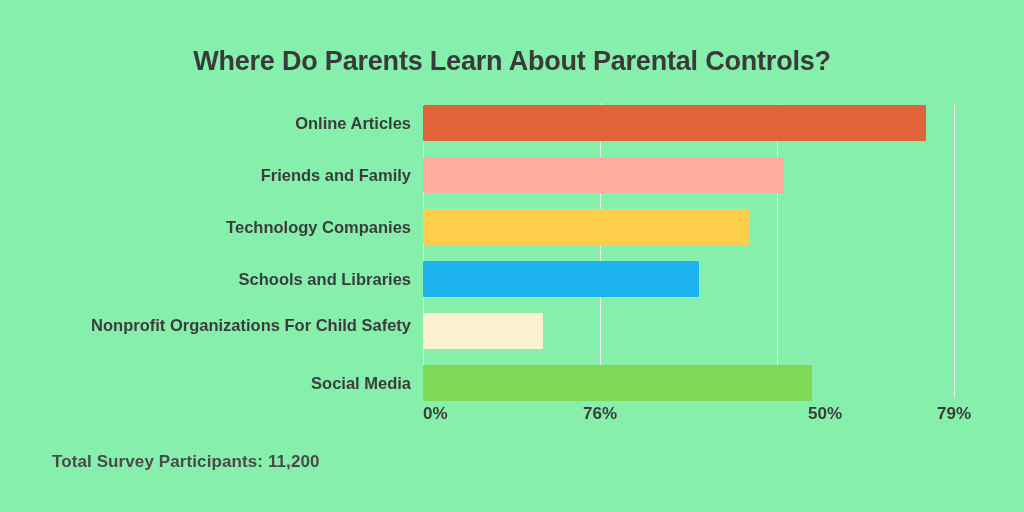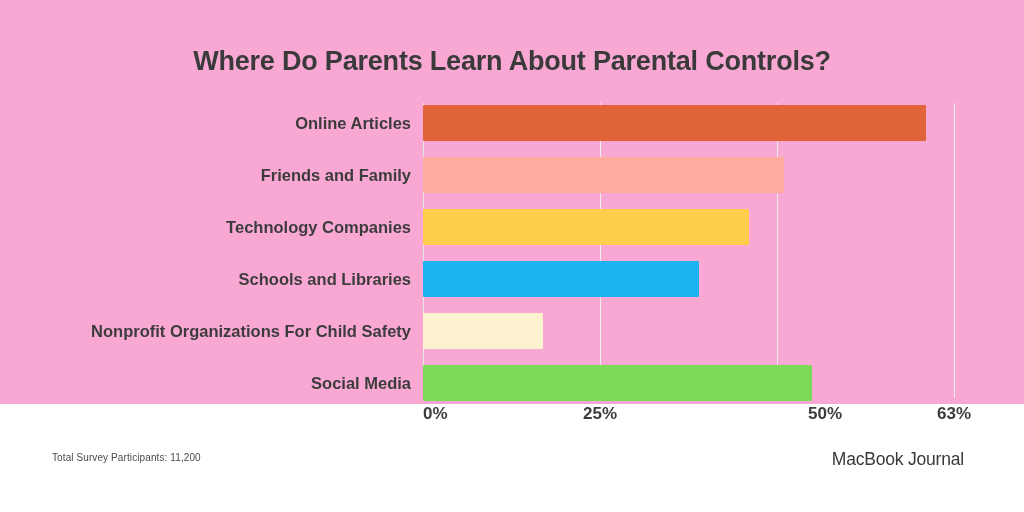--- a/index.html
+++ b/index.html
@@ -12,22 +12,22 @@
     height: 512px;
     overflow: hidden;
     font-family: "Liberation Sans", sans-serif;
     color: #3b3b3b;
     -webkit-font-smoothing: antialiased;
   }
 
   .page {
     position: relative;
     width: 1024px;
-    height: 404px;
-    background: #f9a8d4;
+    height: 512px;
+    background: #86efac;
   }
 
   
   .chart-title {
     position: absolute;
     left: 0;
     top: 46px;
     width: 1024px;
     text-align: center;
     font-size: 27px;
@@ -123,22 +123,22 @@
     white-space: nowrap;
   }
   .tick.first { transform: translateX(0); }
   .tick.mid   { transform: translateX(-50%); }
 
   
   .footnote {
     position: absolute;
     left: 52px;
     top: 452px;
-    font-size: 10px;
-    font-weight: normal;
+    font-size: 17px;
+    font-weight: bold;
     color: #4a4a4a;
     letter-spacing: 0.1px;
   }
   .brand {
     position: absolute;
     right: 60px;
     top: 449px;
     font-size: 17.5px;
     color: #3a3a3a;
     letter-spacing: -0.2px;
@@ -149,21 +149,21 @@
 
 <div class="page">
 
   <div class="chart-title">Where Do Parents Learn About Parental Controls?</div>
 
   <div class="cat-labels">
       <div class="cat-label" style="top: 54px;">Friends and Family</div>
       <div class="cat-label" style="top: 2px;">Online Articles</div>
       <div class="cat-label" style="top: 106px;">Technology Companies</div>
       <div class="cat-label" style="top: 158px;">Schools and Libraries</div>
-      <div class="cat-label" style="top: 210px;">Nonprofit Organizations For Child Safety</div>
+      <div class="cat-label" style="top: 204px;">Nonprofit Organizations For Child Safety</div>
       <div class="cat-label" style="top: 262px; margin-left: 32px;">Social Media</div>
     </div>
 
   <div class="plot">
     <div class="gridlines">
         <div class="gridline axis-origin" style="left: 0px;"></div>
         <div class="gridline" style="left: 177px;"></div>
         <div class="gridline" style="left: 354px;"></div>
         <div class="gridline" style="left: 531px;"></div>
       </div>
@@ -184,22 +184,21 @@
           <div class="bar" title="Nonprofit Organizations For Child Safety: 17%" style="width: 120.36px; background: rgb(252, 242, 207);"></div>
         </div>
         <div class="bar-row" style="top: 262px;">
           <div class="bar" title="Social Media: 55%" style="width: 389.4px; background: rgb(126, 217, 87);"></div>
         </div>
       </div>
   </div>
 
   <div class="x-axis">
       <div class="tick first" style="left: 0px;">0%</div>
-      <div class="tick mid" style="left: 177px;">25%</div>
+      <div class="tick mid" style="left: 177px;">76%</div>
       <div class="tick mid" style="left: 354px; margin-left: 48px;">50%</div>
-      <div class="tick mid" style="left: 531px;">63%</div>
+      <div class="tick mid" style="left: 531px;">79%</div>
     </div>
 
   <div class="footnote">Total Survey Participants: 11,200</div>
 
-  <div class="brand">MacBook Journal</div>
 
 </div>
 
 </body></html>

